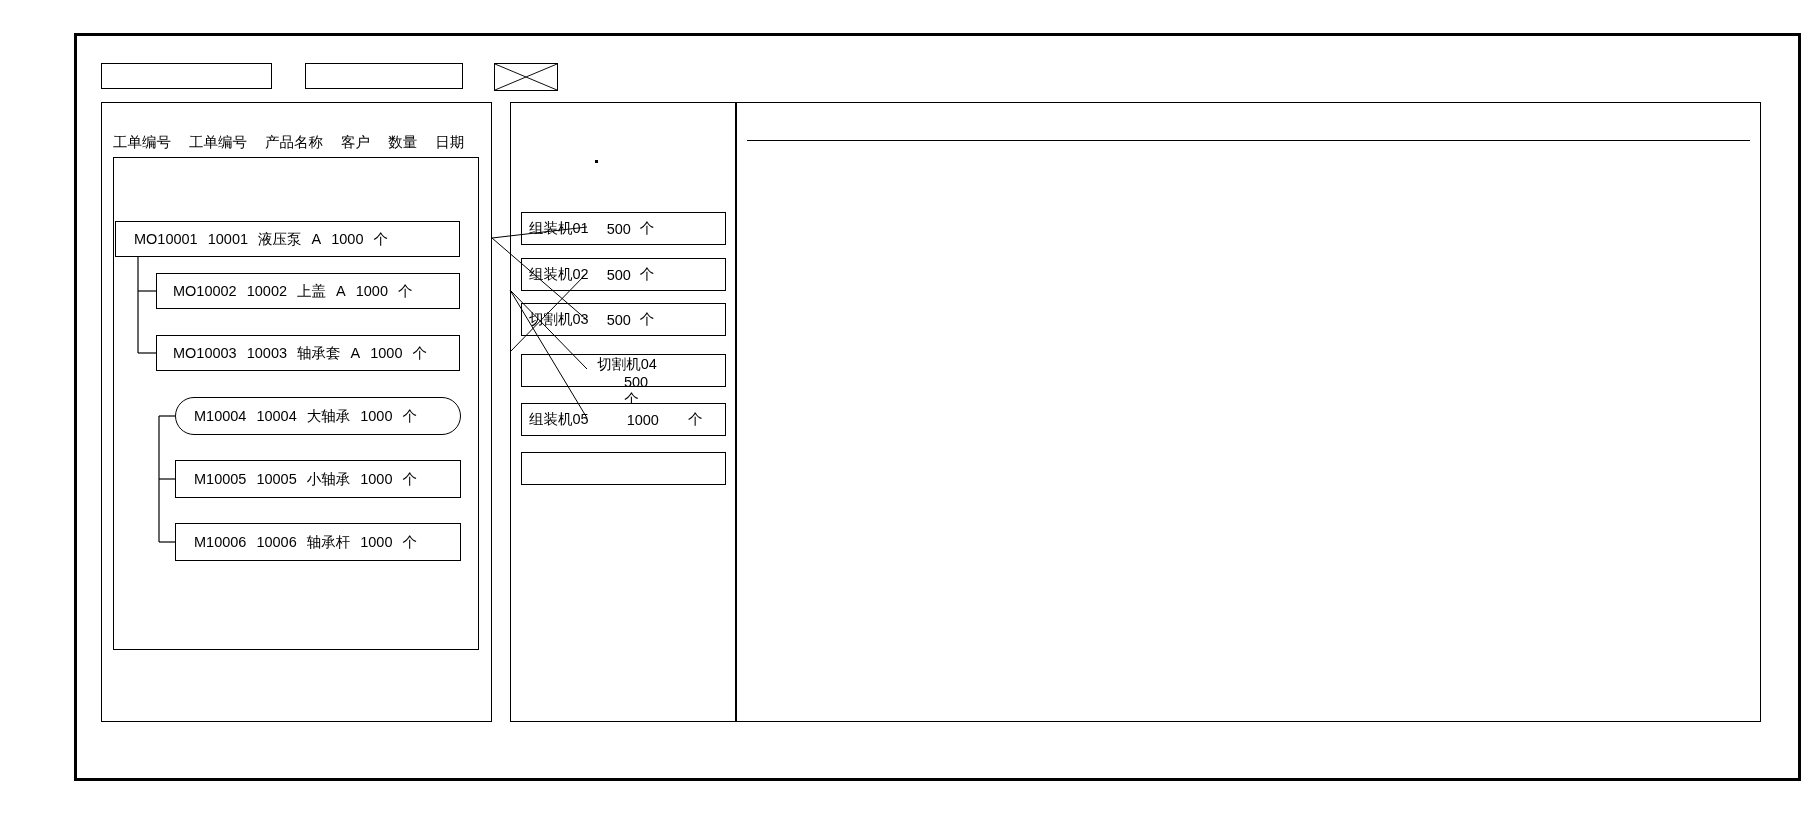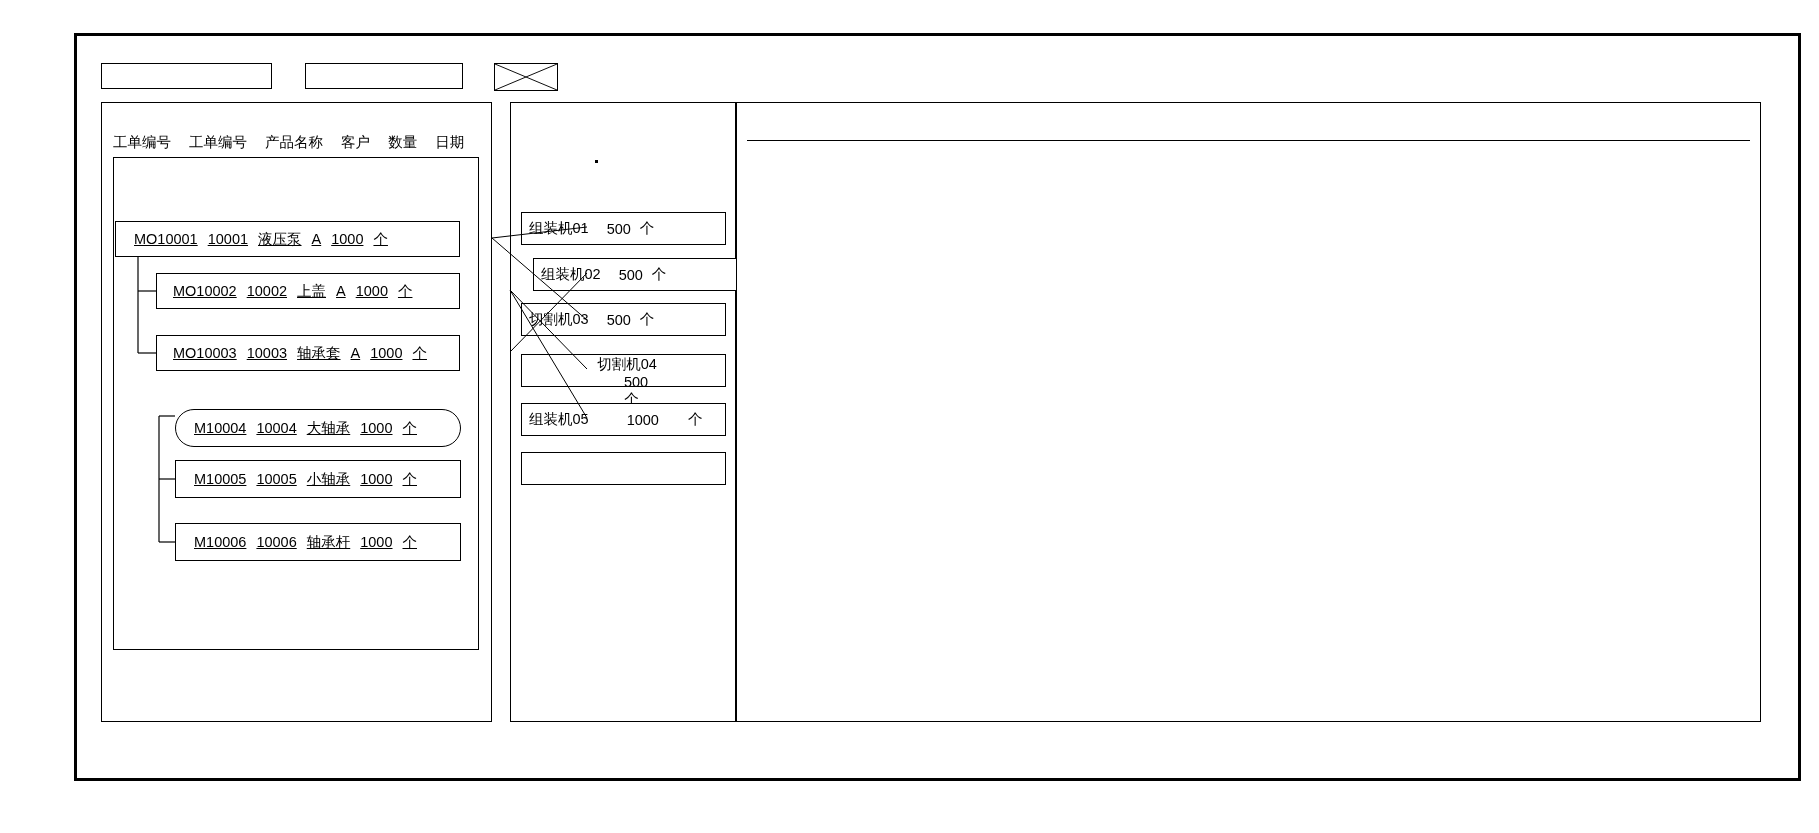--- a/index.html
+++ b/index.html
@@ -126,29 +126,29 @@
     position: absolute;
     border: 1.4px solid #000000;
     background: #ffffff;
     box-sizing: border-box;
     display: flex;
     align-items: center;
     white-space: nowrap;
     font-size: 14.5px;
     color: #000000;
   }
-  .wo-row .cell { display: inline-block; text-decoration: underline; }
+  .wo-row .cell { display: inline-block; }
 
   
   .wo-l0 { left: 13px;  top: 118px; width: 345px; height: 36px; padding-left: 18px; }
   .wo-l1 { width: 304px; height: 36px; padding-left: 16px; }
   .wo-l1-a { left: 54px; top: 170px; }
   .wo-l1-b { left: 54px; top: 232px; }
   .wo-l2 { width: 286px; height: 38px; padding-left: 18px; }
-  .wo-l2-a { left: 73px; top: 306px; border-radius: 19px; }
+  .wo-l2-a { left: 73px; top: 294px; border-radius: 19px; }
   .wo-l2-b { left: 73px; top: 357px; }
   .wo-l2-c { left: 73px; top: 420px; }
 
   .wo-row .cell + .cell { margin-left: 10px; }
 
   
   .tree-lines {
     position: absolute;
     left: 0; top: 0;
     width: 391px;
@@ -169,21 +169,21 @@
     white-space: nowrap;
     font-size: 14.5px;
     color: #000000;
     padding-left: 7px;
   }
   .res-box .r-name { display: inline-block; }
   .res-box .r-qty  { display: inline-block; margin-left: 18px; }
   .res-box .r-unit { display: inline-block; margin-left: 9px; }
 
   #res-0 { top: 109px; height: 33px; }
-  #res-1 { top: 155px; height: 33px; margin-left: 12px; }
+  #res-1 { top: 155px; height: 33px; }
   #res-2 { top: 200px; height: 33px; }
   #res-3 { top: 251px; height: 33px; flex-direction: column; }
   #res-4 { top: 300px; height: 33px; gap: 20px; }
   #res-5 { top: 349px; height: 33px; }
 
   
   .leader-lines {
     position: absolute;
     left: 415px;
     top: 66px;

